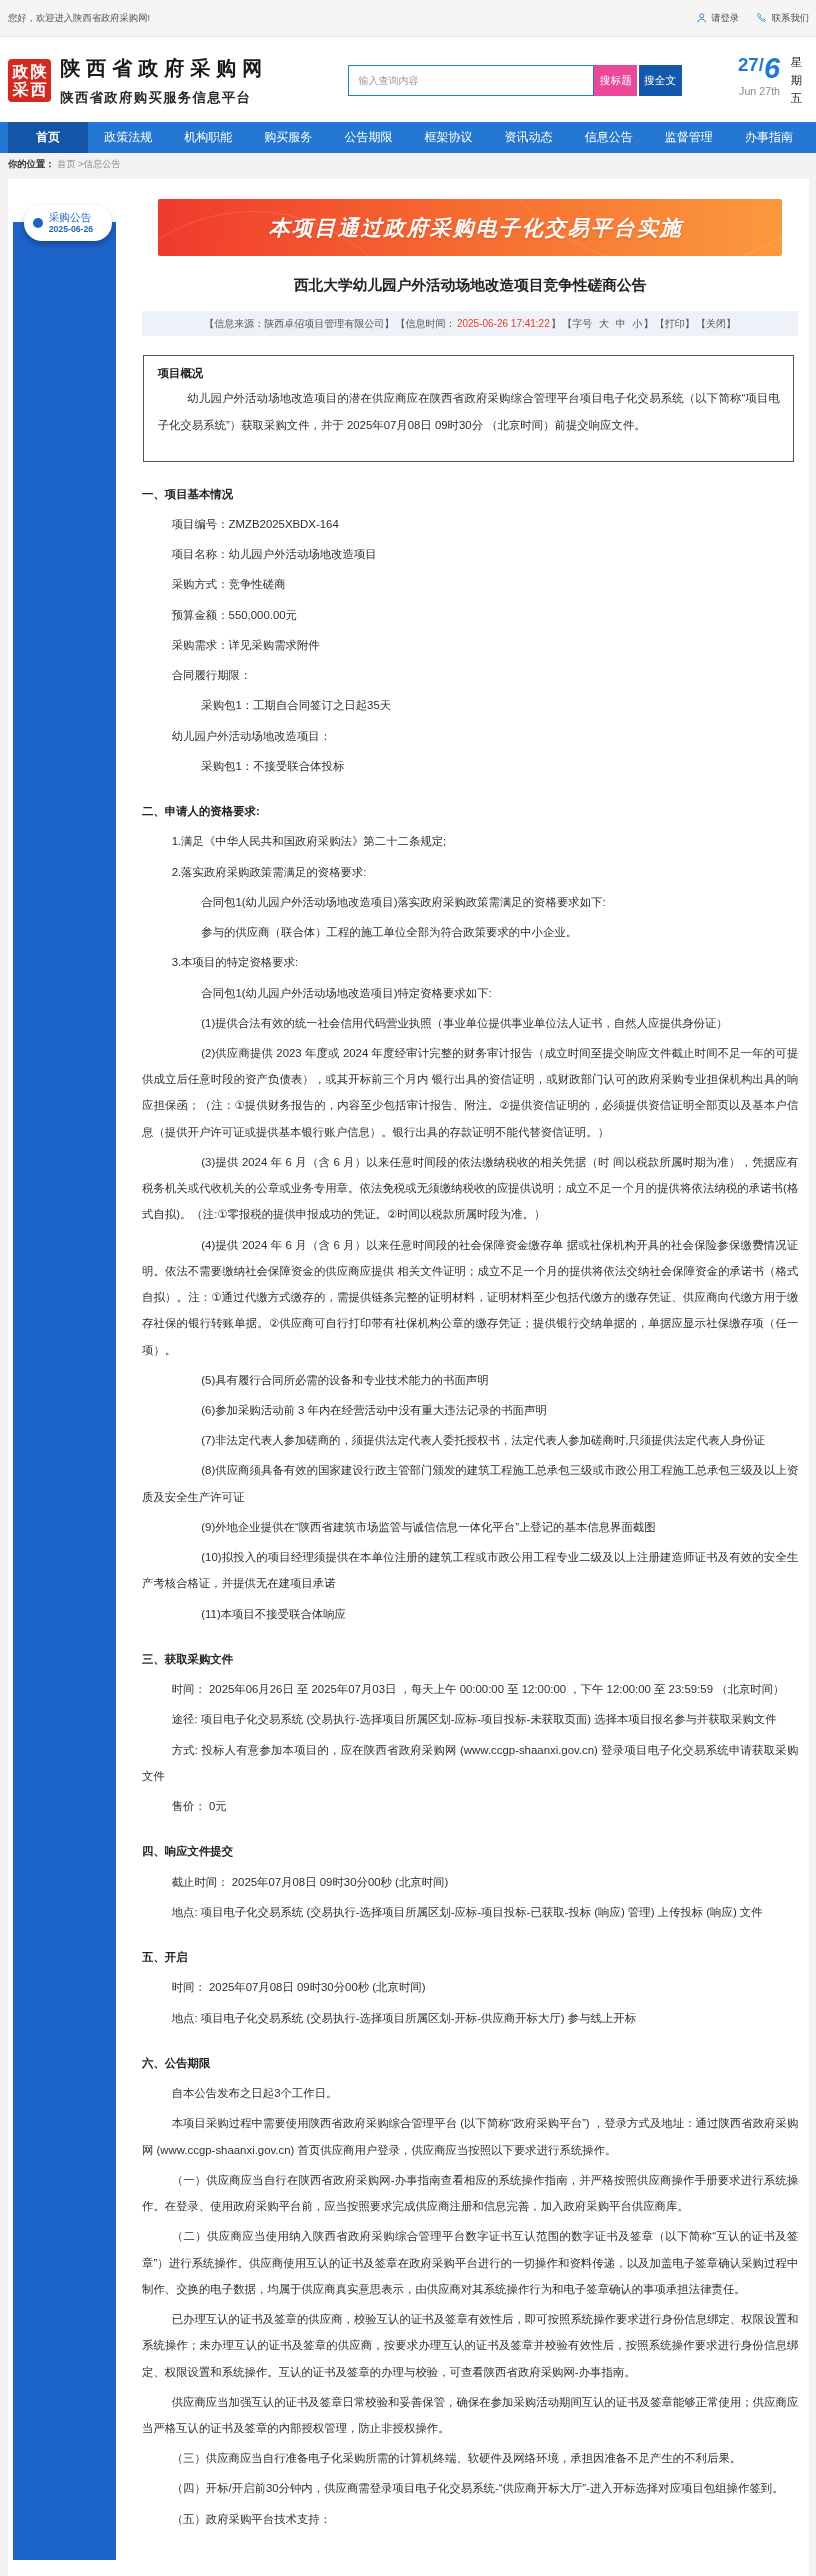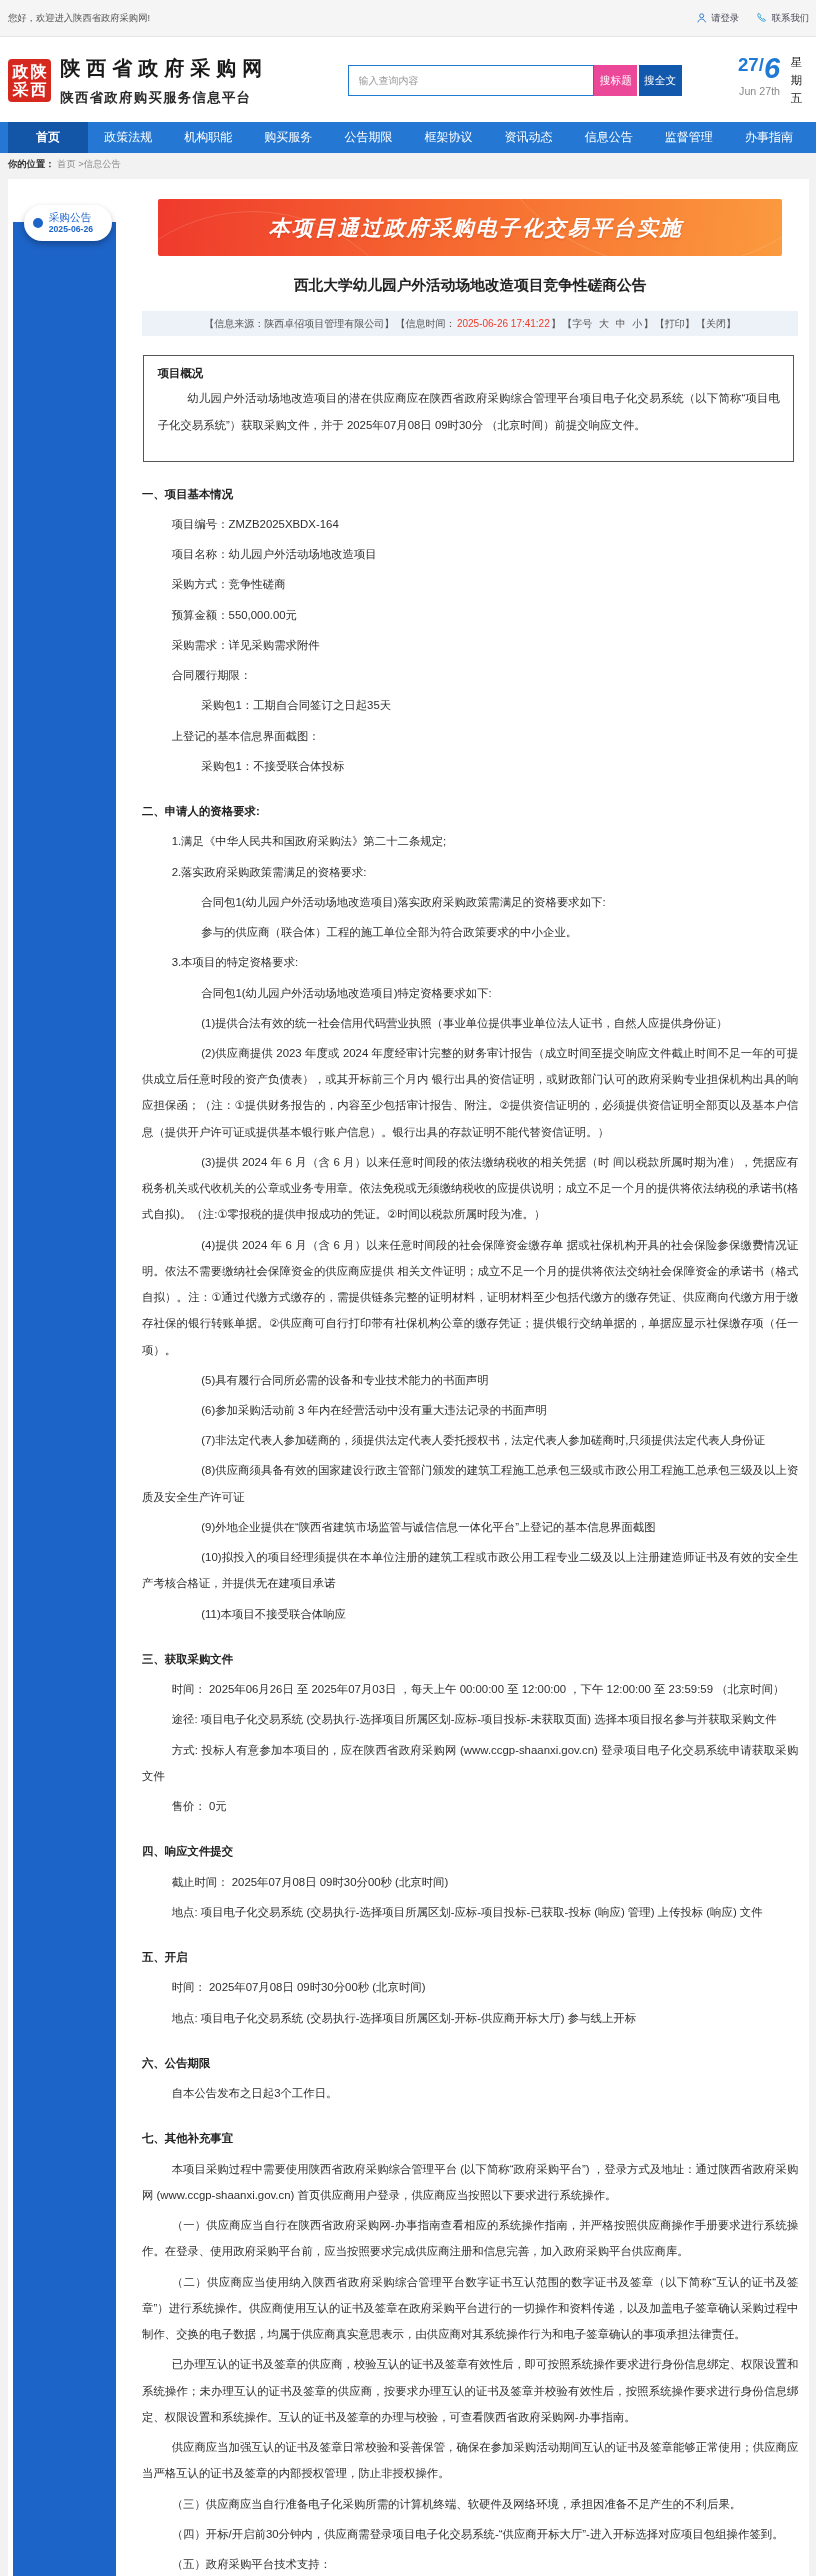--- a/index.html
+++ b/index.html
@@ -222,21 +222,21 @@
 
   <div>
       <div class="sec-heading">一、项目基本情况</div>
       <p class="para ind1">项目编号：ZMZB2025XBDX-164</p>
       <p class="para ind1">项目名称：幼儿园户外活动场地改造项目</p>
       <p class="para ind1">采购方式：竞争性磋商</p>
       <p class="para ind1">预算金额：550,000.00元</p>
       <p class="para ind1">采购需求：详见采购需求附件</p>
       <p class="para ind1">合同履行期限：</p>
       <p class="para ind2">采购包1：工期自合同签订之日起35天</p>
-      <p class="para ind1">上登记的基本信息界面截图：</p>
+      <p class="para ind1">幼儿园户外活动场地改造项目：</p>
       <p class="para ind2">采购包1：不接受联合体投标</p>
       <div class="sec-heading">二、申请人的资格要求:</div>
       <p class="para ind1">1.满足《中华人民共和国政府采购法》第二十二条规定;</p>
       <p class="para ind1">2.落实政府采购政策需满足的资格要求:</p>
       <p class="para ind2">合同包1(幼儿园户外活动场地改造项目)落实政府采购政策需满足的资格要求如下:</p>
       <p class="para ind2">参与的供应商（联合体）工程的施工单位全部为符合政策要求的中小企业。</p>
       <p class="para ind1">3.本项目的特定资格要求:</p>
       <p class="para ind2">合同包1(幼儿园户外活动场地改造项目)特定资格要求如下:</p>
       <p class="para ind2">(1)提供合法有效的统一社会信用代码营业执照（事业单位提供事业单位法人证书，自然人应提供身份证）</p>
       <p class="para ind2">(2)供应商提供 2023 年度或 2024 年度经审计完整的财务审计报告（成立时间至提交响应文件截止时间不足一年的可提供成立后任意时段的资产负债表），或其开标前三个月内 银行出具的资信证明，或财政部门认可的政府采购专业担保机构出具的响应担保函；（注：①提供财务报告的，内容至少包括审计报告、附注。②提供资信证明的，必须提供资信证明全部页以及基本户信息（提供开户许可证或提供基本银行账户信息）。银行出具的存款证明不能代替资信证明。）</p>
@@ -255,21 +255,20 @@
       <p class="para ind1">方式: 投标人有意参加本项目的，应在陕西省政府采购网 (www.ccgp-shaanxi.gov.cn) 登录项目电子化交易系统申请获取采购文件</p>
       <p class="para ind1">售价：  0元</p>
       <div class="sec-heading">四、响应文件提交</div>
       <p class="para ind1">截止时间：  2025年07月08日 09时30分00秒  (北京时间)</p>
       <p class="para ind1">地点: 项目电子化交易系统 (交易执行-选择项目所属区划-应标-项目投标-已获取-投标 (响应) 管理) 上传投标 (响应) 文件</p>
       <div class="sec-heading">五、开启</div>
       <p class="para ind1">时间：  2025年07月08日 09时30分00秒  (北京时间)</p>
       <p class="para ind1">地点: 项目电子化交易系统 (交易执行-选择项目所属区划-开标-供应商开标大厅) 参与线上开标</p>
       <div class="sec-heading">六、公告期限</div>
       <p class="para ind1">自本公告发布之日起3个工作日。</p>
-      <div class="sec-heading">七、其他补充事宜</div>
       <p class="para ind1">本项目采购过程中需要使用陕西省政府采购综合管理平台 (以下简称“政府采购平台”) ，登录方式及地址：通过陕西省政府采购网 (www.ccgp-shaanxi.gov.cn) 首页供应商用户登录，供应商应当按照以下要求进行系统操作。</p>
       <p class="para ind1">（一）供应商应当自行在陕西省政府采购网-办事指南查看相应的系统操作指南，并严格按照供应商操作手册要求进行系统操作。在登录、使用政府采购平台前，应当按照要求完成供应商注册和信息完善，加入政府采购平台供应商库。</p>
       <p class="para ind1">（二）供应商应当使用纳入陕西省政府采购综合管理平台数字证书互认范围的数字证书及签章（以下简称“互认的证书及签章”）进行系统操作。供应商使用互认的证书及签章在政府采购平台进行的一切操作和资料传递，以及加盖电子签章确认采购过程中制作、交换的电子数据，均属于供应商真实意思表示，由供应商对其系统操作行为和电子签章确认的事项承担法律责任。</p>
       <p class="para ind1">已办理互认的证书及签章的供应商，校验互认的证书及签章有效性后，即可按照系统操作要求进行身份信息绑定、权限设置和系统操作；未办理互认的证书及签章的供应商，按要求办理互认的证书及签章并校验有效性后，按照系统操作要求进行身份信息绑定、权限设置和系统操作。互认的证书及签章的办理与校验，可查看陕西省政府采购网-办事指南。</p>
       <p class="para ind1">供应商应当加强互认的证书及签章日常校验和妥善保管，确保在参加采购活动期间互认的证书及签章能够正常使用；供应商应当严格互认的证书及签章的内部授权管理，防止非授权操作。</p>
       <p class="para ind1">（三）供应商应当自行准备电子化采购所需的计算机终端、软硬件及网络环境，承担因准备不足产生的不利后果。</p>
       <p class="para ind1">（四）开标/开启前30分钟内，供应商需登录项目电子化交易系统-“供应商开标大厅”-进入开标选择对应项目包组操作签到。</p>
       <p class="para ind1">（五）政府采购平台技术支持：</p>
     </div>
 

